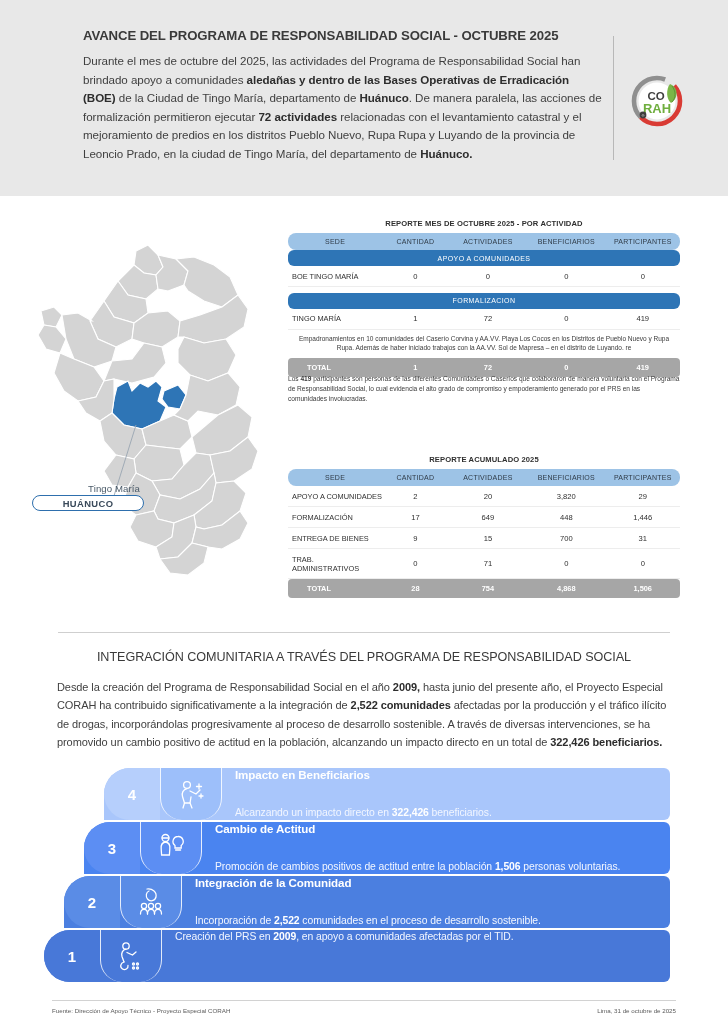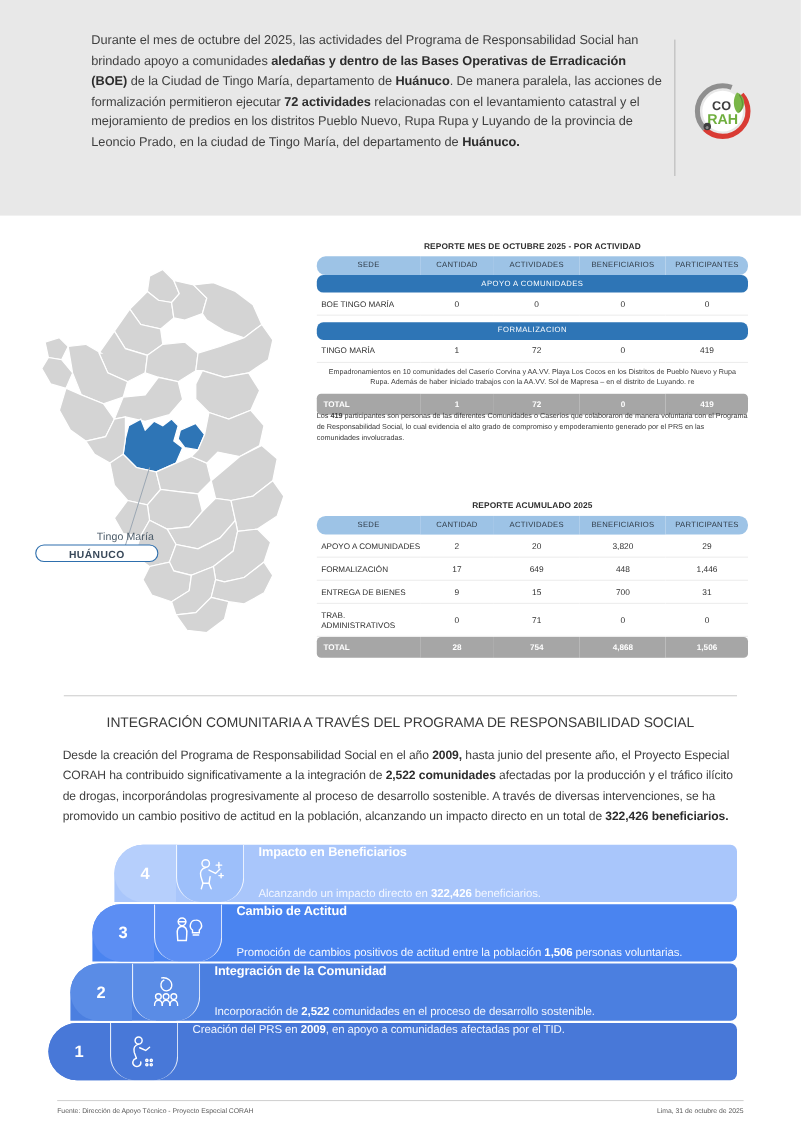--- a/index.html
+++ b/index.html
@@ -69,21 +69,21 @@
   }
   .drow td.lbl{ text-align:left; padding-left:4px; font-size:7.4px; }
   .note td{
     font-size:6.5px; line-height:9.5px; color:#3a3a3a; text-align:center;
     padding:4px 6px 5px;
   }
   .tot td{
     background:#a6a6a6; color:#ffffff; font-size:7.4px; font-weight:bold;
     text-align:center; padding:5px 0;
   }
-  .tot td:first-child{ text-align:left; padding-left:6px; border-radius:4px 0 0 4px; }
+  .tot td:first-child{ text-align:left; padding-left:19px; border-radius:4px 0 0 4px; }
   .tot td:last-child{ border-radius:0 4px 4px 0; }
   .spacer{ height:6px; }
 
   .para-note{
     position:absolute; font-size:6.6px; line-height:10.2px; color:#3a3a3a;
     text-align:left; letter-spacing:-0.02px;
   }
   .para-note b{ font-weight:bold; }
 
   
@@ -141,20 +141,21 @@
   
   .foot-rule{ position:absolute; left:52px; top:1000px; width:624px; height:1px; background:#d2d2d2; }
   .foot-left{ position:absolute; left:52px; top:1007px; font-size:6.2px; color:#5a5a5a; }
   .foot-right{ position:absolute; right:52px; top:1007px; font-size:6.2px; color:#5a5a5a; }
 </style>
 </head>
 <body>
 
 <div class="header">
   <div class="header-inner">
+    <div class="header-title">AVANCE DEL PROGRAMA DE RESPONSABILIDAD SOCIAL  -  OCTUBRE 2025</div>
     <div class="header-body">Durante el mes de octubre del 2025, las actividades del Programa de Responsabilidad Social han brindado apoyo a comunidades <b>aledañas y dentro de las Bases Operativas de Erradicación (BOE)</b> de la Ciudad de Tingo María, departamento de <b>Huánuco</b>. De manera paralela, las acciones de formalización permitieron ejecutar <b>72 actividades</b> relacionadas con el levantamiento catastral y el mejoramiento de predios en los distritos Pueblo Nuevo, Rupa Rupa y Luyando de la provincia de Leoncio Prado, en la ciudad de Tingo María, del departamento de <b>Huánuco.</b></div>
   </div>
   <div class="header-divider"></div>
   <div class="logo-wrap">
     <svg width="62" height="62" viewBox="0 0 62 62">
       <circle cx="31" cy="31" r="23" fill="none" stroke="#d93b34" stroke-width="4.6" stroke-dasharray="72 73" stroke-dashoffset="18"></circle>
       <circle cx="31" cy="31" r="23" fill="none" stroke="#8f8f8f" stroke-width="4.6" stroke-dasharray="62 83" stroke-dashoffset="-54"></circle>
       <circle cx="31" cy="31" r="18.5" fill="#ffffff"></circle>
       <path d="M44 14 C52 17 53 28 45 33 C40 29 40 19 44 14 Z" fill="#7ab648"></path>
       <path d="M46 16 C50 21 50 28 46 32" fill="none" stroke="#5f9438" stroke-width="1"></path>

